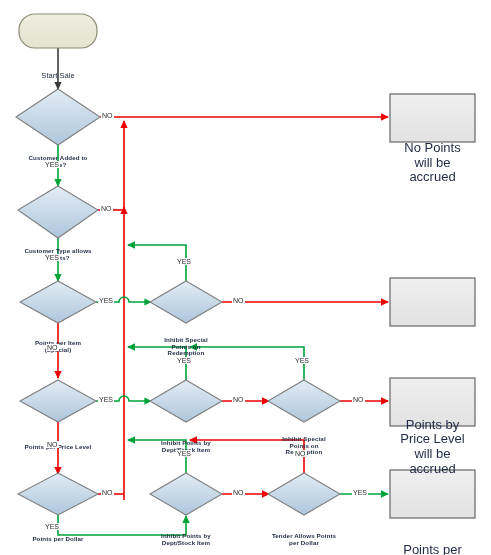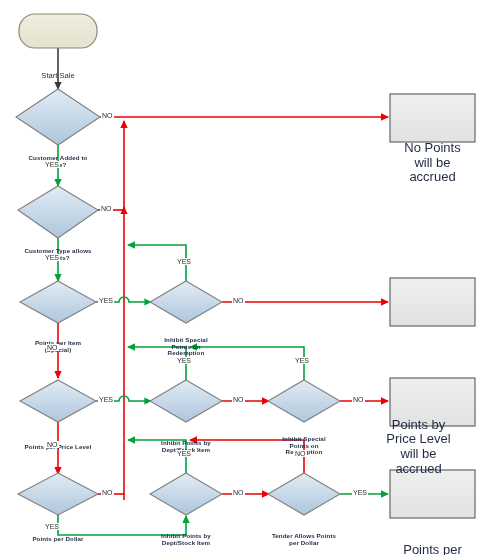--- a/index.html
+++ b/index.html
@@ -180,21 +180,21 @@
 
   <div class="node-label diamond-label" style="left:20px; top:485px; width:76px; height:18px;">Points per Dollar</div>
 
   <div class="node-label diamond-label" style="left:153px; top:482px; width:66px; height:26px;">Inhibit Points by Dept/Stock Item</div>
 
   <div class="node-label diamond-label" style="left:271px; top:482px; width:66px; height:26px;">Tender Allows Points per Dollar</div>
 
   <div class="node-label result-label" style="left:394px; top:94px; width:77px; height:48px;">No Points will be accrued</div>
 
 
-  <div class="node-label result-label" style="left:380px; top:378px; width:77px; height:48px;">Points by Price Level will be accrued</div>
+  <div class="node-label result-label" style="left:394px; top:378px; width:77px; height:48px;">Points by Price Level will be accrued</div>
 
   <div class="node-label result-label" style="left:394px; top:496px; width:77px; height:48px;text-decoration:underline;">Points per Dollar will be accrued</div>
 
   <div class="edge-label" style="left:101px; top:112px;">NO</div>
   <div class="edge-label" style="left:44px; top:161px;">YES</div>
 
   <div class="edge-label" style="left:100px; top:205px;">NO</div>
   <div class="edge-label" style="left:44px; top:254px;">YES</div>
 
   <div class="edge-label" style="left:98px; top:297px;">YES</div>

